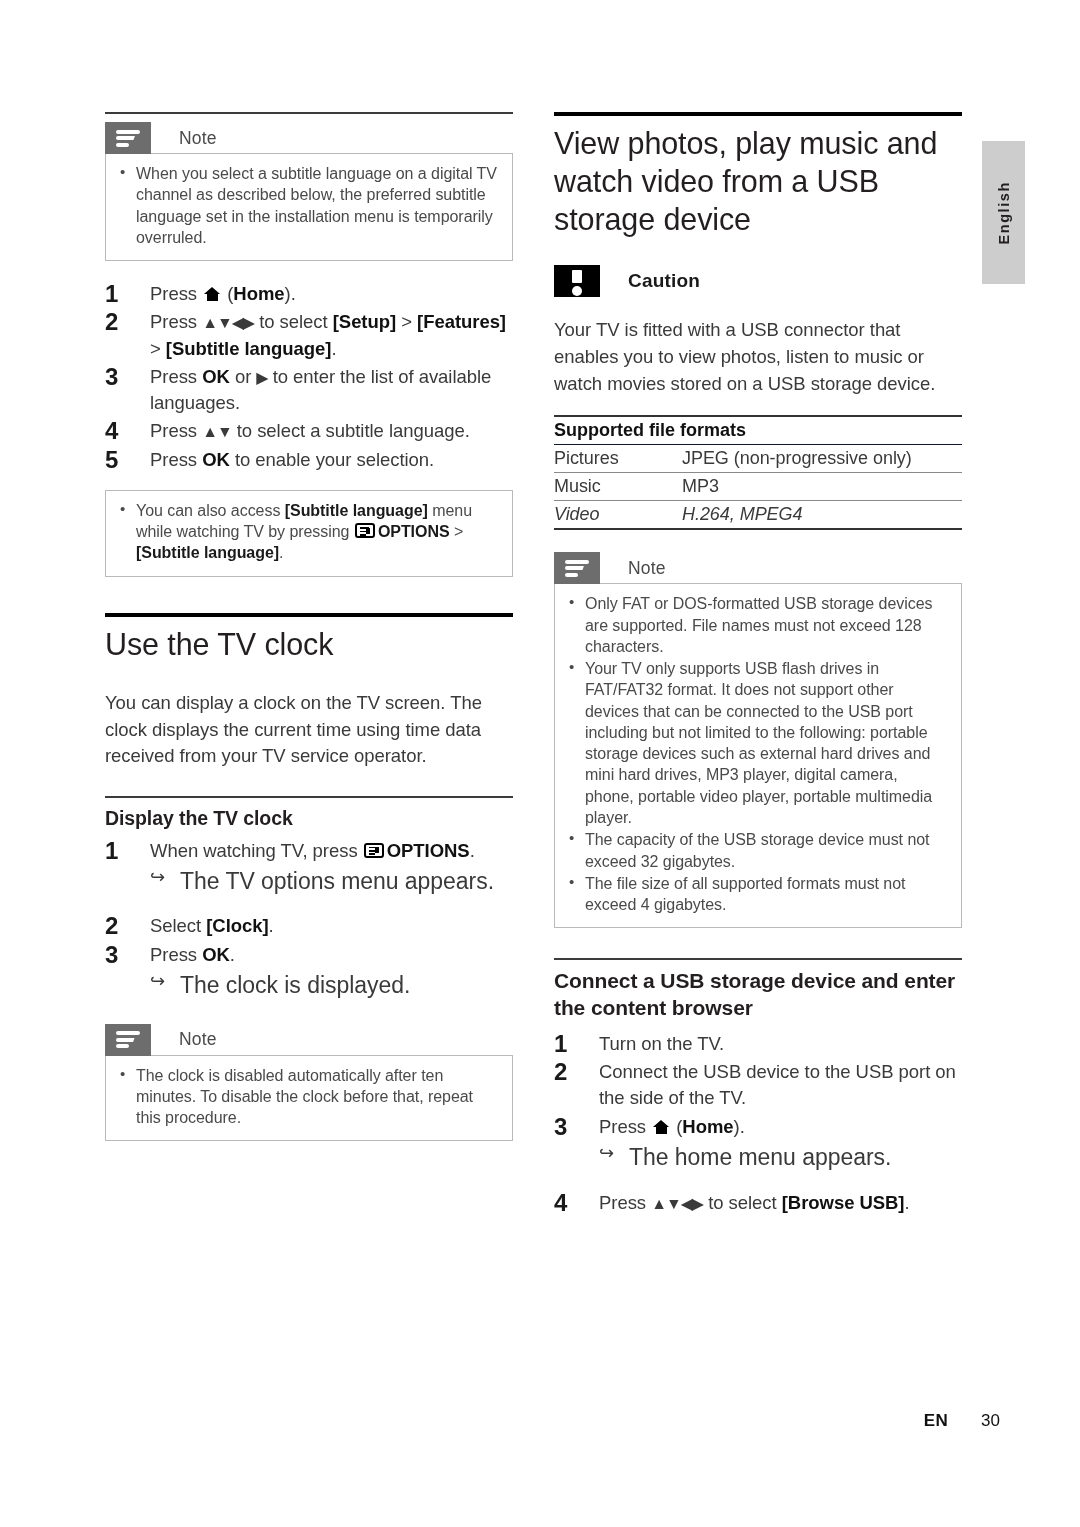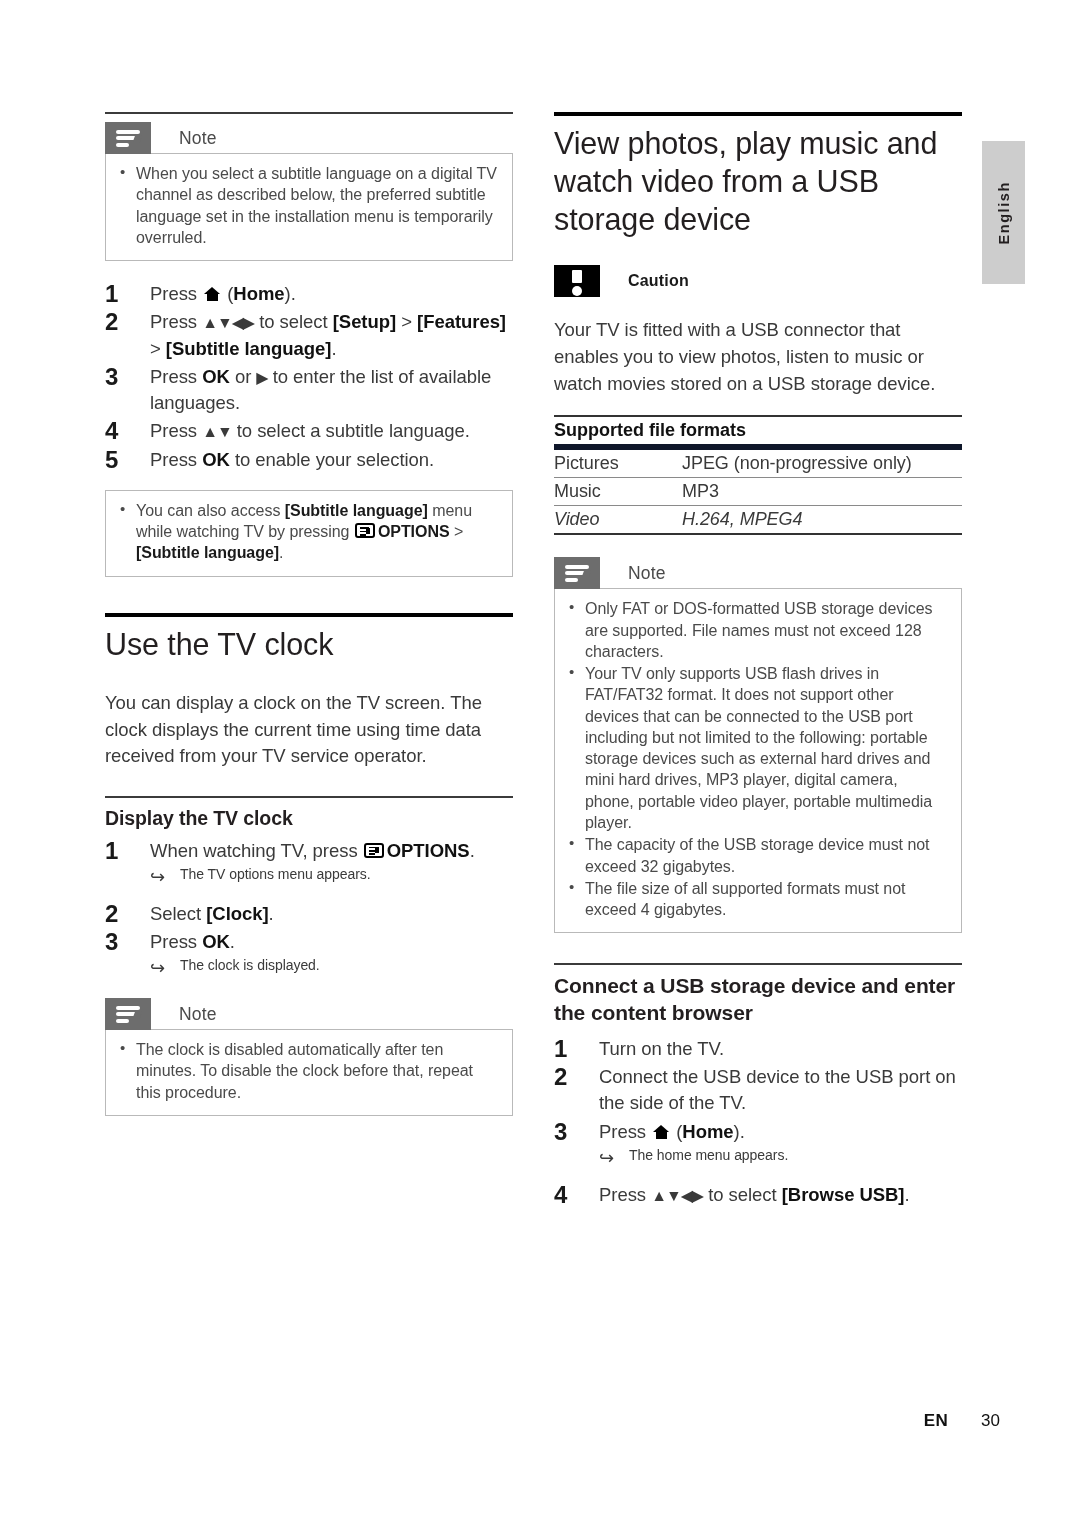--- a/index.html
+++ b/index.html
@@ -68,21 +68,21 @@
     background:#6d6d6d;
     display:flex; align-items:center; justify-content:center;
     flex:0 0 auto;
   }
   .callout-icon.black{ background:#000; }
   .callout-title{
     font-size:17.5px; color:#4a4a4a; font-weight:400;
     padding-left:28px; display:flex; align-items:center;
     letter-spacing:0.2px;
   }
-  .callout-title.dark{ color:#1a1a1a; font-size:16px; font-weight:600; }
+  .callout-title.dark{ color:#1a1a1a; font-size:19px; font-weight:600; }
   .callout-body{
     border:1px solid #b9b9b9;
     border-top:1px solid #b9b9b9;
     padding:9px 12px 11px 12px;
     margin-top:-1px;
   }
   .callout-body ul{ margin:0; padding:0; list-style:none; }
   .callout-body li{
     font-size:16px; line-height:1.33; color:#4a4a4a;
     position:relative; padding-left:18px; margin-bottom:1px;
@@ -157,36 +157,36 @@
     letter-spacing:-0.05px;
   }
   ol.steps > li .num{
     position:absolute; left:0; top:-4px;
     font-size:24px; font-weight:700; color:#1a1a1a;
     width:34px; text-align:left;
   }
   ol.steps > li b{ color:#111; font-weight:700; }
   .sub{
     display:block; position:relative; padding-left:30px;
-    font-size:14px; line-height:1.42; color:#3a3a3a; margin-top:1px;
+    font-size:23px; line-height:1.42; color:#3a3a3a; margin-top:1px;
   }
   .sub::before{
     content:"\21AA"; position:absolute; left:0; top:0; font-size:18px; color:#3a3a3a;
   }
   .gap{ height:12px; }
 
   
   table.fmt{
     width:100%; border-collapse:collapse; margin:0 0 22px 0;
     font-size:18px; color:#3a3a3a;
   }
   table.fmt th{
     text-align:left; font-size:18px; font-weight:700; color:#111;
     padding:3px 0 3px 0;
-    border-top:2px solid #333; border-bottom:6px solid #0f172a;
+    border-top:2px solid #333; border-bottom:1px solid #0f172a;
   }
   table.fmt td{
     padding:3px 0 3px 0;
     border-bottom:1px solid #8a8a8a;
     letter-spacing:-0.05px;
   }
   table.fmt td.k{ width:128px; }
   table.fmt tr:last-child td{ border-bottom:2px solid #333;font-style:italic; }
 
   

